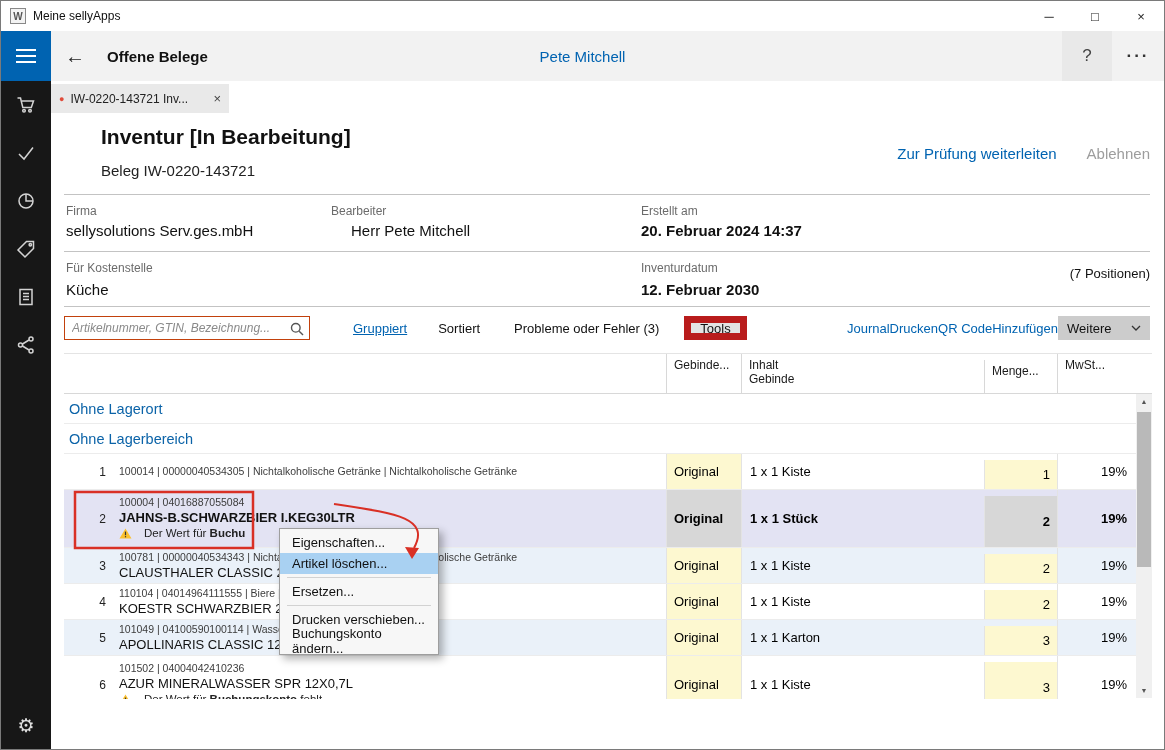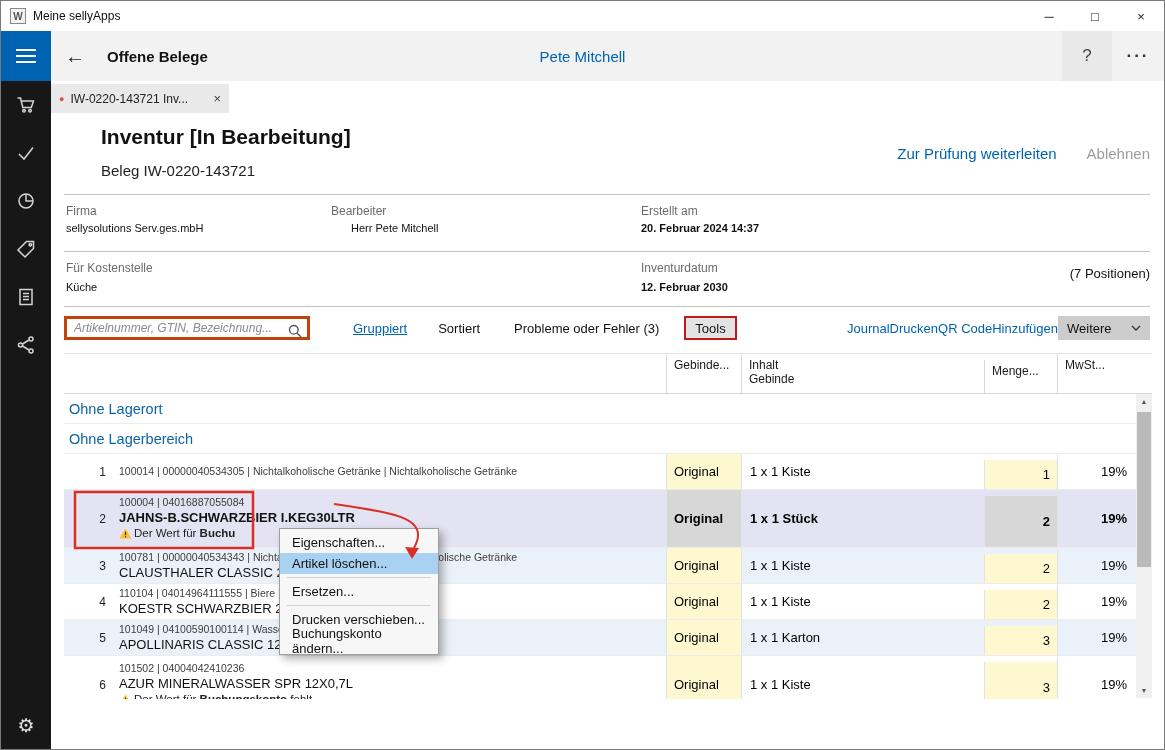--- a/index.html
+++ b/index.html
@@ -42,35 +42,35 @@
   
   .doc-title { position:absolute; left:100px; top:124px; font-size:21px; font-weight:bold; color:#111; }
   .doc-actions { position:absolute; right:14px; top:144px; display:flex; gap:30px; font-size:15px; }
   .act-forward { color:#0063b1; }
   .act-reject { color:#9d9d9d; }
   .doc-subtitle { position:absolute; left:100px; top:161px; font-size:15px; color:#222; }
 
   .hline { position:absolute; left:63px; right:14px; height:1px; background:#c3c3c3; }
 
   .field-label { position:absolute; font-size:12px; color:#6b6b6b; }
-  .field-value { position:absolute; font-size:11px; color:#111; }
+  .field-value { position:absolute; font-size:15px; color:#111; }
   .bold { font-weight:bold; }
   .positions { position:absolute; right:14px; top:265px; font-size:13px; color:#111; }
 
   
   .toolbar { position:absolute; left:63px; right:14px; top:314px; height:26px; display:flex; align-items:center; font-size:13px; }
-  .search-box { position:relative; width:246px; height:24px; border:3px solid #c2410c; background:#fff; }
+  .search-box { position:relative; width:246px; height:24px; border:1px solid #c2410c; background:#fff; }
   .search-box input { width:100%; height:100%; border:none; outline:none; font-family:"Liberation Sans", sans-serif;
                       font-size:12px; font-style:italic; color:#333; padding:0 24px 0 7px; background:transparent; }
   .search-box input::placeholder { color:#8a8a8a; font-style:italic; }
   .search-ic { position:absolute; right:5px; top:5px; }
   .tb-grouped { margin-left:43px; color:#0063b1; text-decoration:underline; }
   .tb-sorted { margin-left:31px; color:#111; }
   .tb-problems { margin-left:34px; color:#111; }
-  .tools-btn { margin-left:25px; height:24px; padding:0 9px; border:2px solid #b91c1c; background:#e3e3e3; color:#111;
+  .tools-btn { margin-left:25px; height:24px; padding:0 9px; border:7px solid #b91c1c; background:#e3e3e3; color:#111;
                display:flex; align-items:center; font-size:13px; }
   .tb-right { margin-left:auto; display:flex; align-items:center; }
   .tb-link { color:#0063b1; }
   .more-dd { height:24px; width:92px; background:#cccccc; display:flex; align-items:center; justify-content:space-between;
              padding:0 9px; color:#111; }
 
   
   .table { position:absolute; left:63px; top:352px; width:1088px; height:345px; border-top:1px solid #e4e4e4; }
   .thead { display:flex; height:40px; border-bottom:1px solid #d8d8d8; padding-right:16px; font-size:12px; color:#1a1a1a; }
   .th { display:flex; flex-direction:column; justify-content:flex-start; padding:4px 0 0 7px; }
@@ -86,21 +86,21 @@
   .grouprow { height:30px; display:flex; align-items:center; padding-left:5px; font-size:14.5px; color:#0b63a8;
               border-bottom:1px solid #ececec; background:#fff; }
   .trow { display:flex; border-bottom:1px solid #ececec; background:#fff; }
   .trow.alt { background:#eaf1f9; }
   .trow.selected { background:#e3e3f3; }
   .trow .c-num { display:flex; align-items:center; justify-content:flex-end; padding-right:5px; font-size:12px; color:#222; }
   .trow .c-desc { padding:3px 0 3px 8px; display:flex; flex-direction:column; justify-content:center; }
   .meta { font-size:10.5px; color:#3c3c3c; line-height:13px; white-space:nowrap; overflow:hidden; }
   .rname { font-size:13px; color:#111; line-height:17px; white-space:nowrap; overflow:hidden; }
   .trow.selected .rname, .trow.selected .cellv { font-weight:bold; }
-  .warnline { display:flex; align-items:center; gap:2px; font-size:11.5px; color:#222; line-height:15px; }
+  .warnline { display:flex; align-items:center; gap:12px; font-size:11.5px; color:#222; line-height:15px; }
   .trow .c-geb, .trow .c-inh, .trow .c-menge, .trow .c-mwst { border-left:1px solid #e3e3e3; display:flex; align-items:center; }
   .cell-yellow { background:#fdf8d0; }
   .trow.selected .cell-gray { background:#d7d7d7; }
   .trow .c-geb { padding-left:7px; font-size:13px; }
   .trow .c-inh { padding-left:8px; font-size:13px; }
   .trow .c-menge { justify-content:flex-end; padding-right:7px; font-size:13px; }
   .trow .c-mwst { justify-content:flex-end; padding-right:9px; font-size:13px; }
   .r1 { height:36px; } .r2 { height:58px; } .r3 { height:36px; } .r4 { height:36px; } .r5 { height:36px; } .r6 { height:58px; }
 
   .vscroll { position:absolute; right:0; top:40px; bottom:0; width:16px; background:#f0f0f0; }

